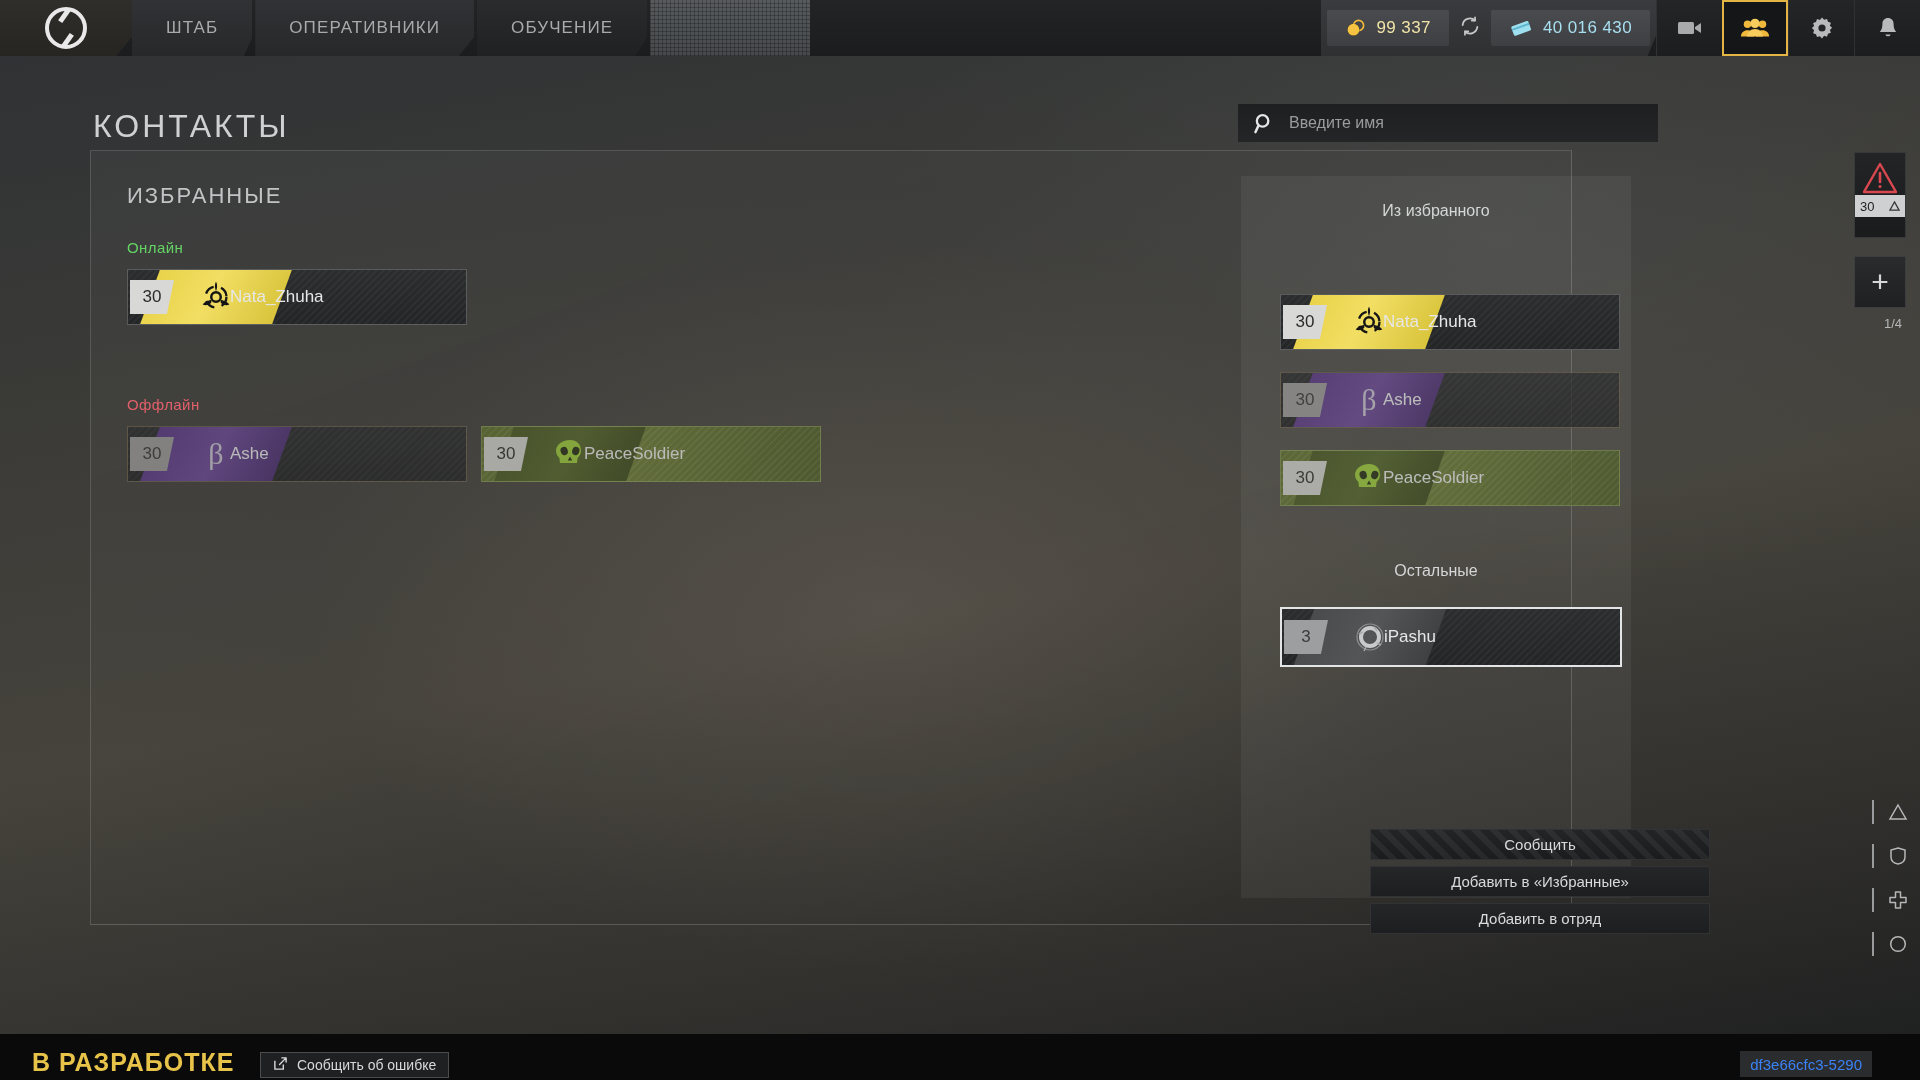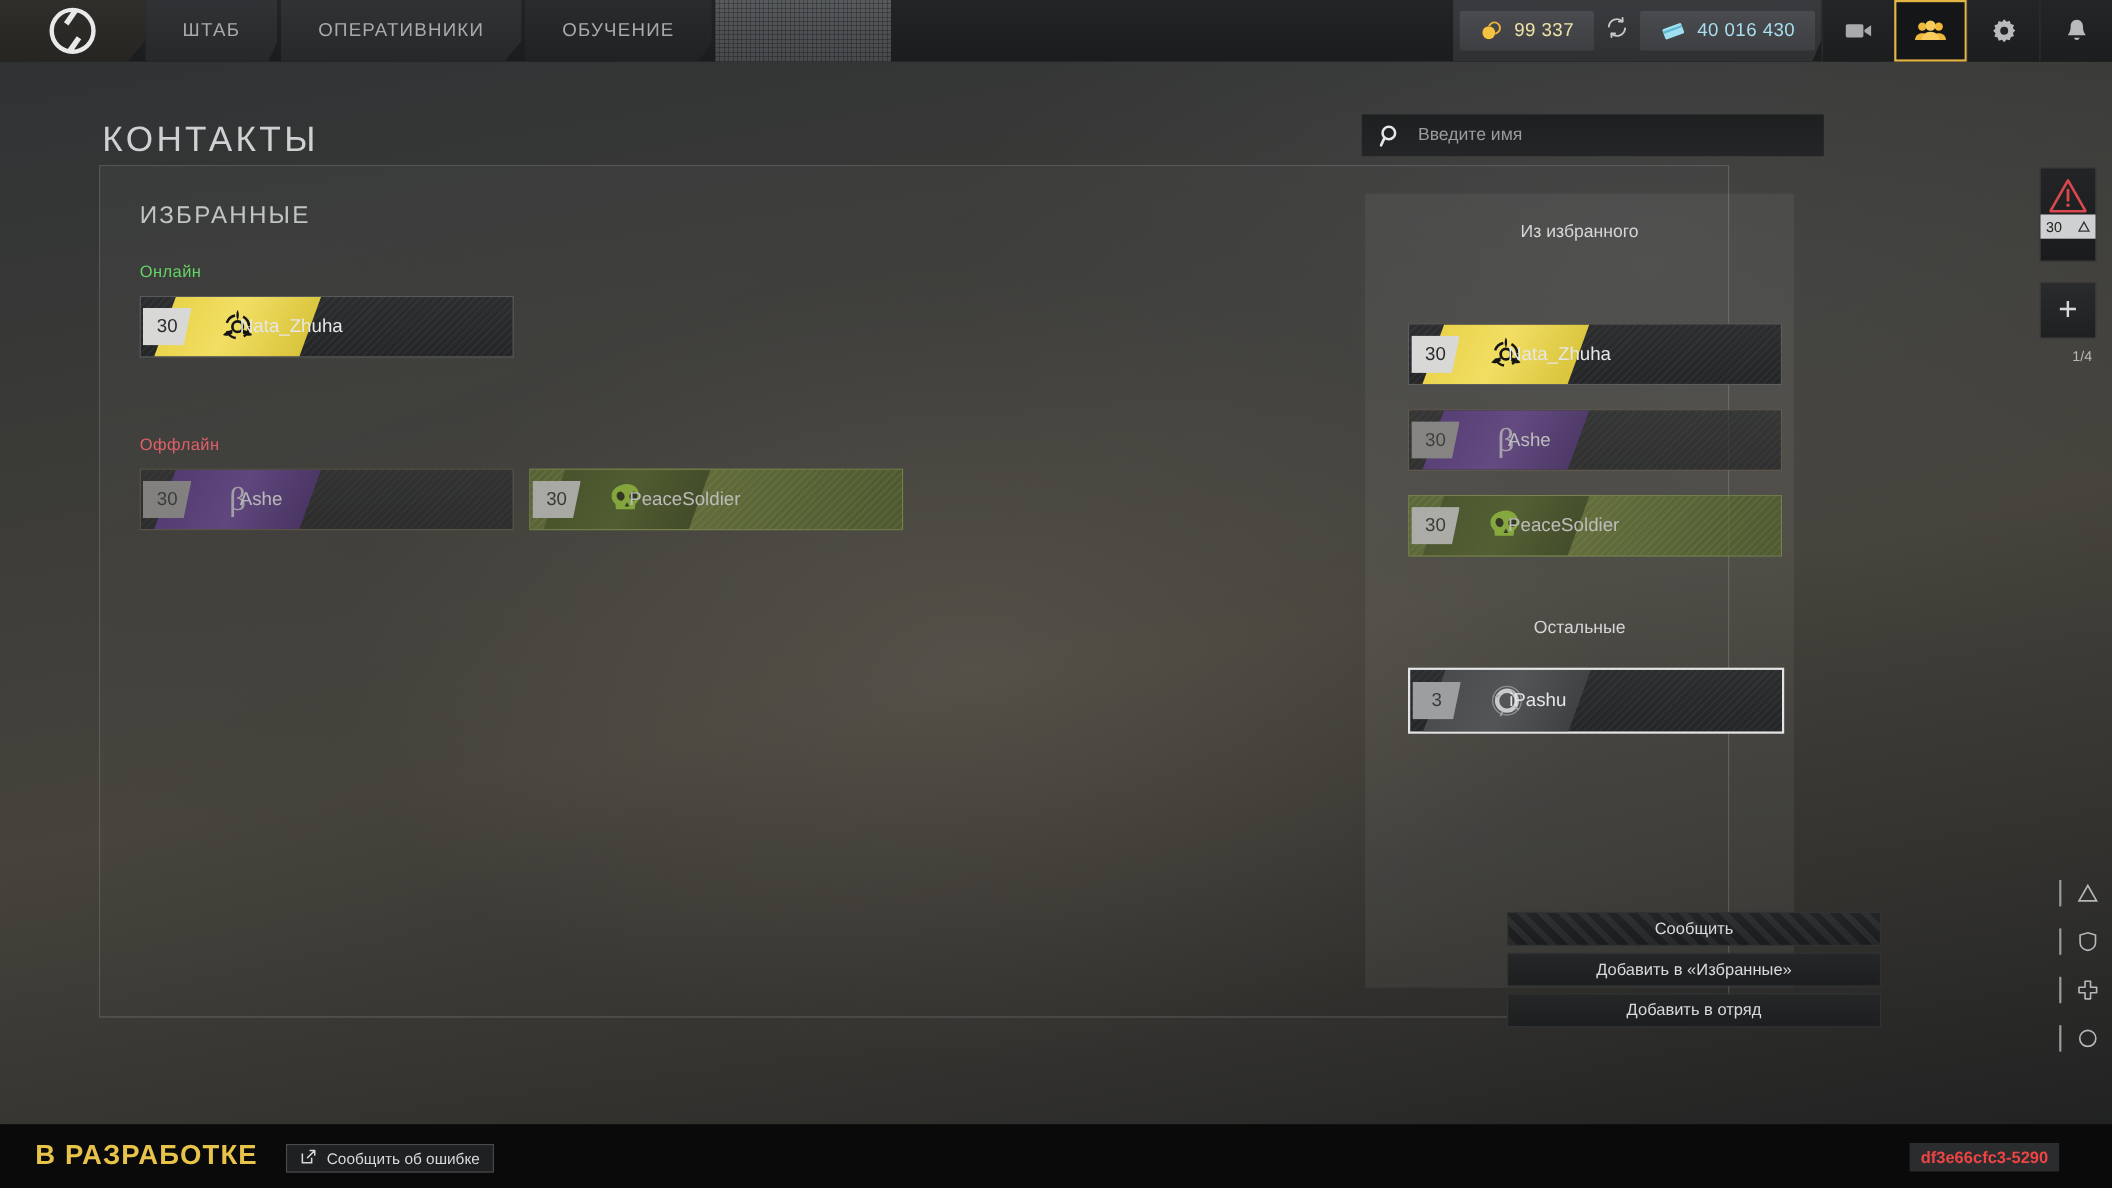--- a/index.html
+++ b/index.html
@@ -139,21 +139,21 @@
   }
   .pcard .banner {
     position: absolute; z-index: 2; top: 0; bottom: 0;
     left: 22px; width: 132px;
     transform: skewX(-20deg);
     display: flex; align-items: center; justify-content: center;
   }
   .pcard .emblem { transform: skewX(20deg); display: flex; align-items: center; justify-content: center; }
   .pcard .pname {
     position: relative; z-index: 4;
-    margin-left: 44px; font-size: 17px; color: #e6e7e8;
+    margin-left: 56px; font-size: 17px; color: #e6e7e8;
   }
 
   
   .th-yellow .banner { background: linear-gradient(100deg, #e9d34a 0%, #f2de63 45%, #d9c43c 100%); }
   .th-yellow .lvl { background: #d8d8d6; color: #2a2b2c; }
   
   .th-purple .banner { background: linear-gradient(100deg, #5b3a86 0%, #6c4a97 50%, #4d3173 100%); }
   .th-purple .lvl { background: #9b9a99; color: #3a3b3c; }
   .th-purple { border-color: rgba(170,150,110,0.5); }
   
@@ -225,39 +225,39 @@
   .rail {
     position: absolute; right: 10px; top: 800px;
     display: flex; flex-direction: column; gap: 20px; align-items: center;
   }
   .rail-row { display: flex; align-items: center; gap: 12px; }
   .rail-bar { width: 2px; height: 24px; background: #9a9b9c; }
   .rail-ic { color: #b6b7b8; display: flex; align-items: center; justify-content: center; width: 24px; height: 24px; }
 
   
   .footer {
-    position: absolute; left: 0; bottom: 0; width: 1920px; height: 58px;
+    position: absolute; left: 0; bottom: 0; width: 1920px; height: 46px;
     background: #0a0a0a;
   }
   .dev-label {
     position: absolute; left: 32px; top: 14px;
     font-size: 25px; letter-spacing: 1px; color: #e8c34a; font-weight: 700;
   }
   .bug-btn {
     position: absolute; left: 260px; top: 18px;
     height: 26px; padding: 0 12px;
     display: flex; align-items: center; gap: 9px;
     border: 1px solid #4b4c4e; background: #1f2022;
     color: #d8d9da; font-size: 14px;
   }
   .build-id {
     position: absolute; right: 48px; top: 17px;
     height: 26px; padding: 0 10px;
     display: flex; align-items: center;
-    background: #2b2c2e; color: #ef4444; font-size: 15px; font-weight: bold;
+    background: #2b2c2e; color: #3b82f6; font-size: 15px;
   }
 </style>
 </head>
 <body>
 
 <div id="app">
 
   <div class="topbar">
 
     <div class="logo-tab">

